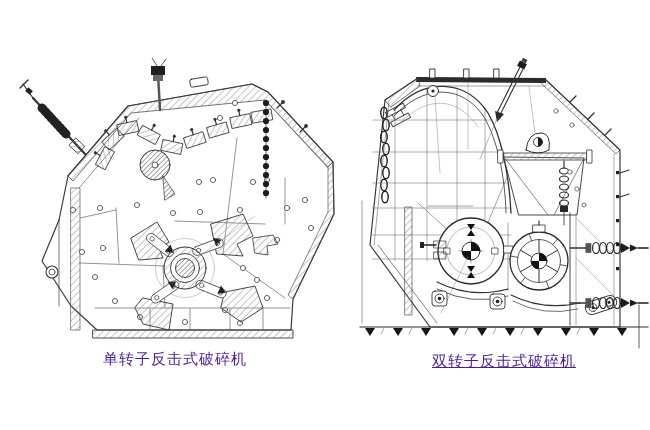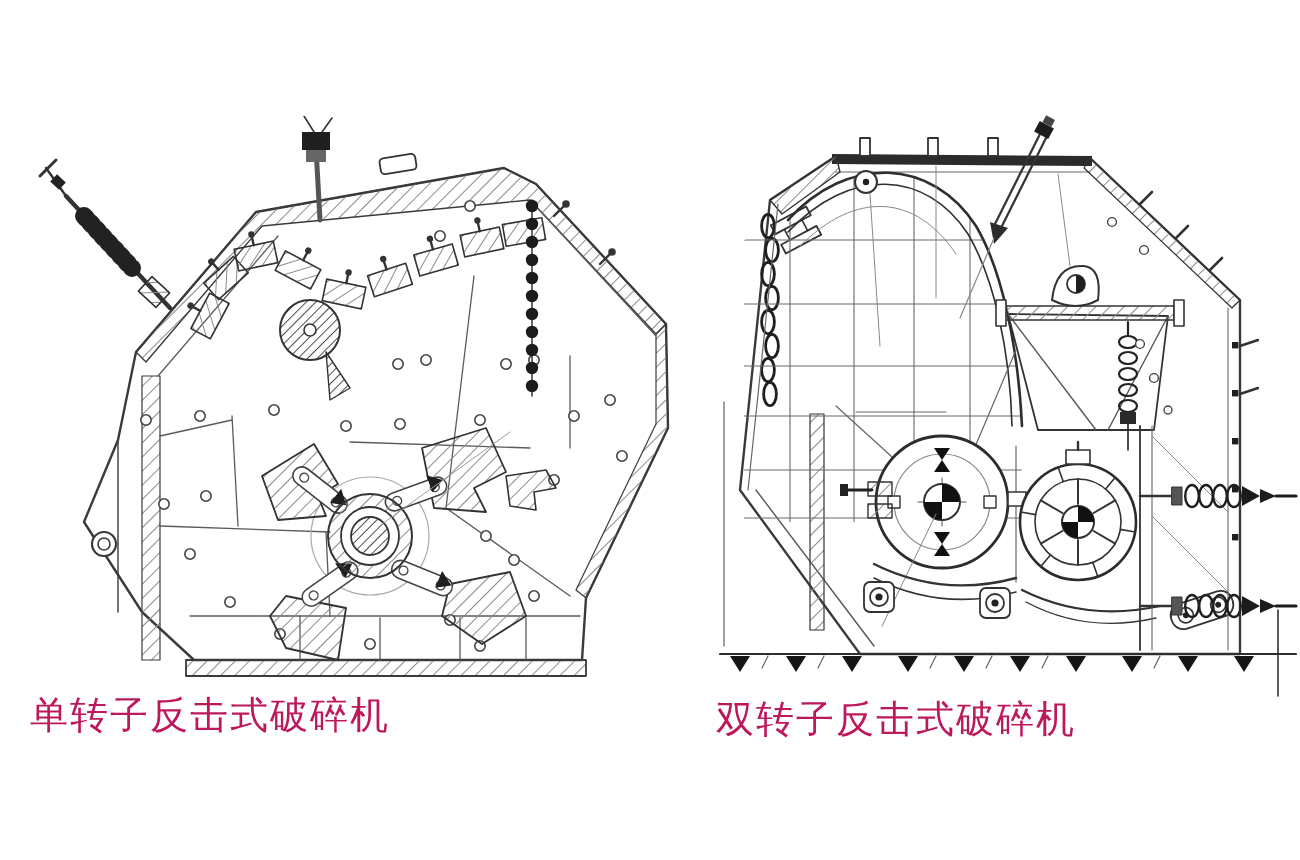--- a/index.html
+++ b/index.html
@@ -5,25 +5,25 @@
   html,body{margin:0;padding:0;}
   body{
     width:650px;height:430px;position:relative;overflow:hidden;
     background:#ffffff;
     font-family:"Liberation Sans","DejaVu Sans",sans-serif;
   }
   figure{margin:0;padding:0;position:absolute;}
   .fig-left{left:15px;top:58px;width:320px;}
   .fig-right{left:358px;top:53px;width:292px;}
   figcaption{
-    display:block;text-align:left;color:#be185d;
-    font-size:19px;letter-spacing:1px;line-height:16px;
+    display:block;text-align:center;color:#4c1d95;
+    font-size:15px;letter-spacing:1px;line-height:16px;
   }
   .fig-left figcaption{margin-top:6px;}
-  .fig-right figcaption{margin-top:3px;}
+  .fig-right figcaption{margin-top:3px;text-decoration:underline;}
   svg{display:block;}
 </style>
 </head>
 <body>
 
 <div>
 
   <figure class="fig-left">
     <svg width="320" height="287" viewBox="0 0 320 287">
       <defs>

